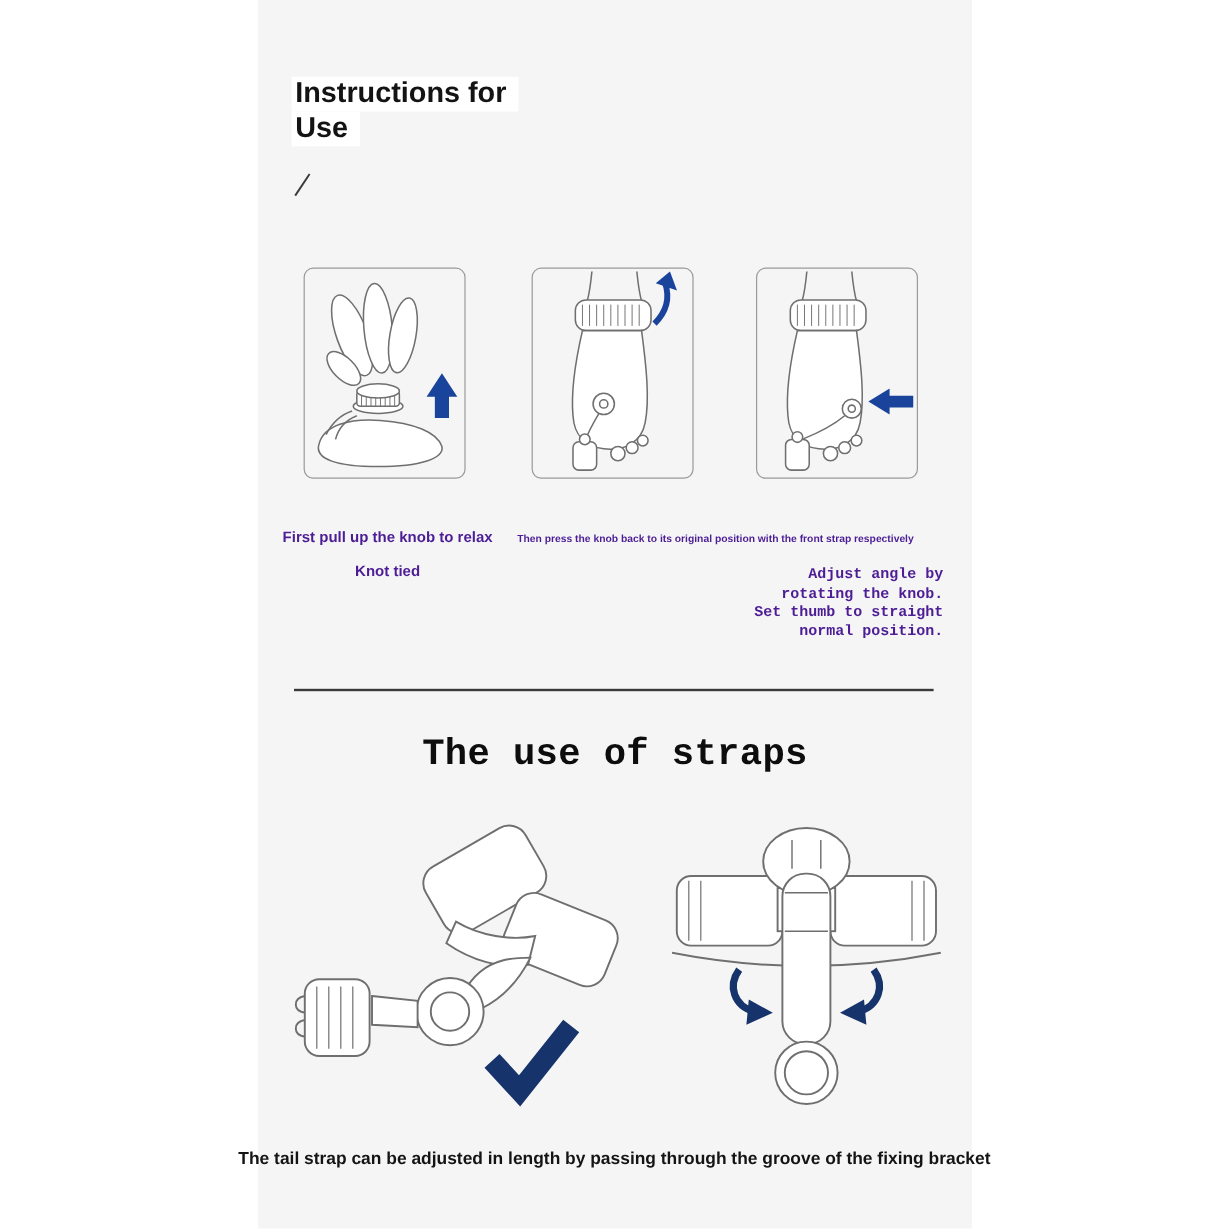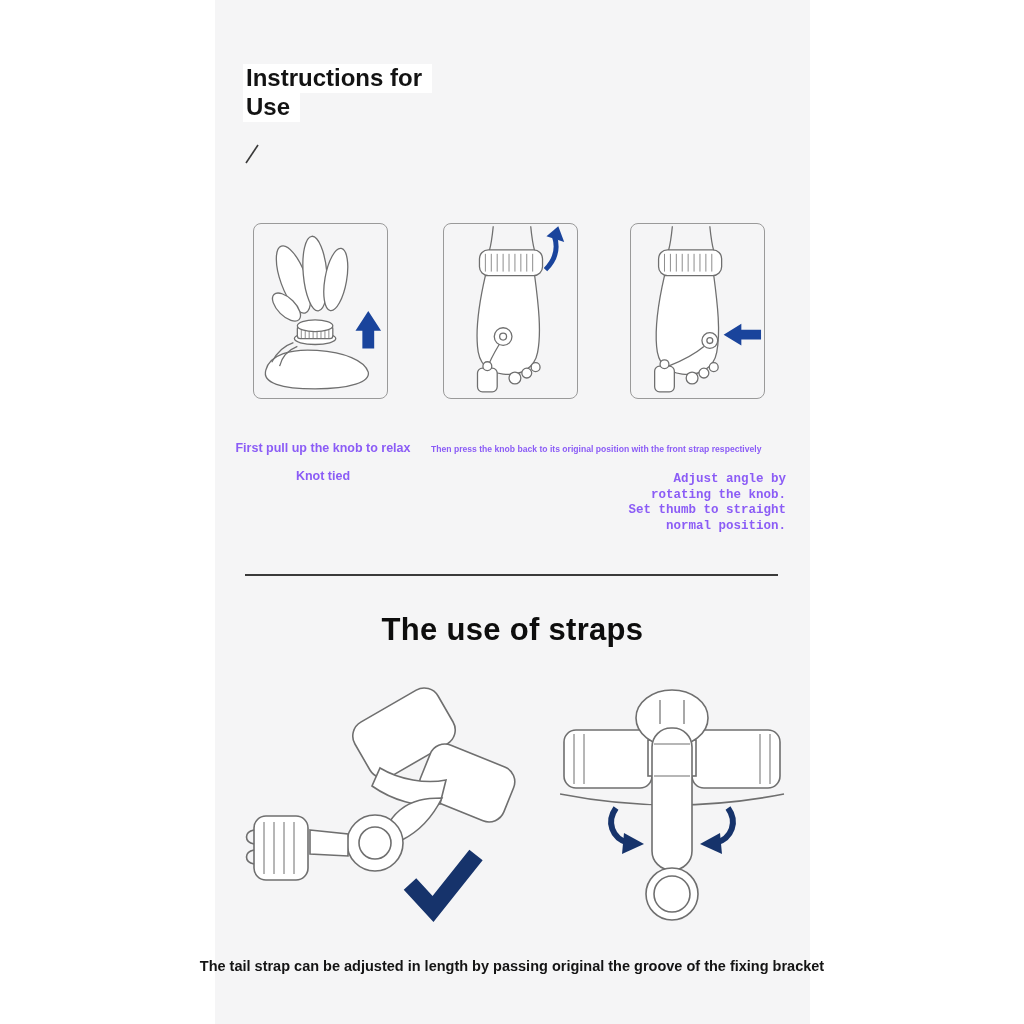--- a/index.html
+++ b/index.html
@@ -12,28 +12,28 @@
     position:absolute;left:215px;top:0;width:595px;height:1024px;
     background:#f5f5f6;
   }
   .content > *{position:absolute;}
   .title{left:28px;top:64px;font-size:24px;line-height:26px;font-weight:700;color:#131313;}
   .title-line{background:#ffffff;display:inline-block;padding:1px 10px 2px 3px;}
   .slash{left:28px;top:143px;width:18px;height:22px;}
   .panel{top:223px;width:135px;height:176px;border:1px solid #9a9a9a;border-radius:8px;box-sizing:border-box;background:#f5f5f6;}
   .p1{left:38px;}.p2{left:228px;}.p3{left:415px;}
   .panel svg{width:100%;height:100%;display:block;}
-  .cap{font-weight:700;color:#8b5cf6;}
+  .cap{font-weight:700;color:#4c1d95;}
   .cap1a{left:12px;top:441px;width:192px;text-align:center;font-size:12.5px;}
   .cap1b{left:12px;top:469px;width:192px;text-align:center;font-size:12.5px;}
   .cap2h{left:216px;top:444px;width:354px;font-size:8.6px;}
   .cap2b{left:216px;top:467px;width:168px;font-size:12.5px;line-height:15.5px;}
   .cap3b{left:407px;top:472px;width:164px;font-size:12.5px;line-height:15.5px;text-align:right;font-family:Liberation Mono, monospace;}
   .divider{left:30px;top:574px;width:533px;height:1.5px;background:#3a3a3a;}
-  .straps-title{left:0;top:612px;width:595px;text-align:center;font-size:31px;font-weight:700;color:#0d0d0d;letter-spacing:0.3px;}
+  .straps-title{left:0;top:612px;width:595px;text-align:center;font-size:31px;font-weight:700;color:#0d0d0d;letter-spacing:0.3px;font-family:Liberation Mono, monospace;}
   .illu-left{left:15px;top:658px;width:300px;height:285px;}
   .illu-right{left:345px;top:672px;width:235px;height:270px;}
   .footer-caption{
     position:absolute;left:92px;top:958px;width:840px;text-align:center;
     font-size:14.5px;font-weight:700;color:#141414;
   }
 </style>
 </head>
 <body>
 
@@ -151,14 +151,14 @@
       <g>
         <path fill="none" stroke="#16336b" stroke-width="6" d="M56,136 C46,150 52,166 68,171"></path>
         <polygon fill="#16336b" points="64,161 84,172 62,182"></polygon>
         <path fill="none" stroke="#16336b" stroke-width="6" d="M168,136 C178,150 172,166 156,171"></path>
         <polygon fill="#16336b" points="160,161 140,172 162,182"></polygon>
       </g>
     </svg>
 
   </div>
 
-  <div class="footer-caption">The tail strap can be adjusted in length by passing original the groove of the fixing bracket</div>
+  <div class="footer-caption">The tail strap can be adjusted in length by passing through the groove of the fixing bracket</div>
 </div>
 
 </body></html>

